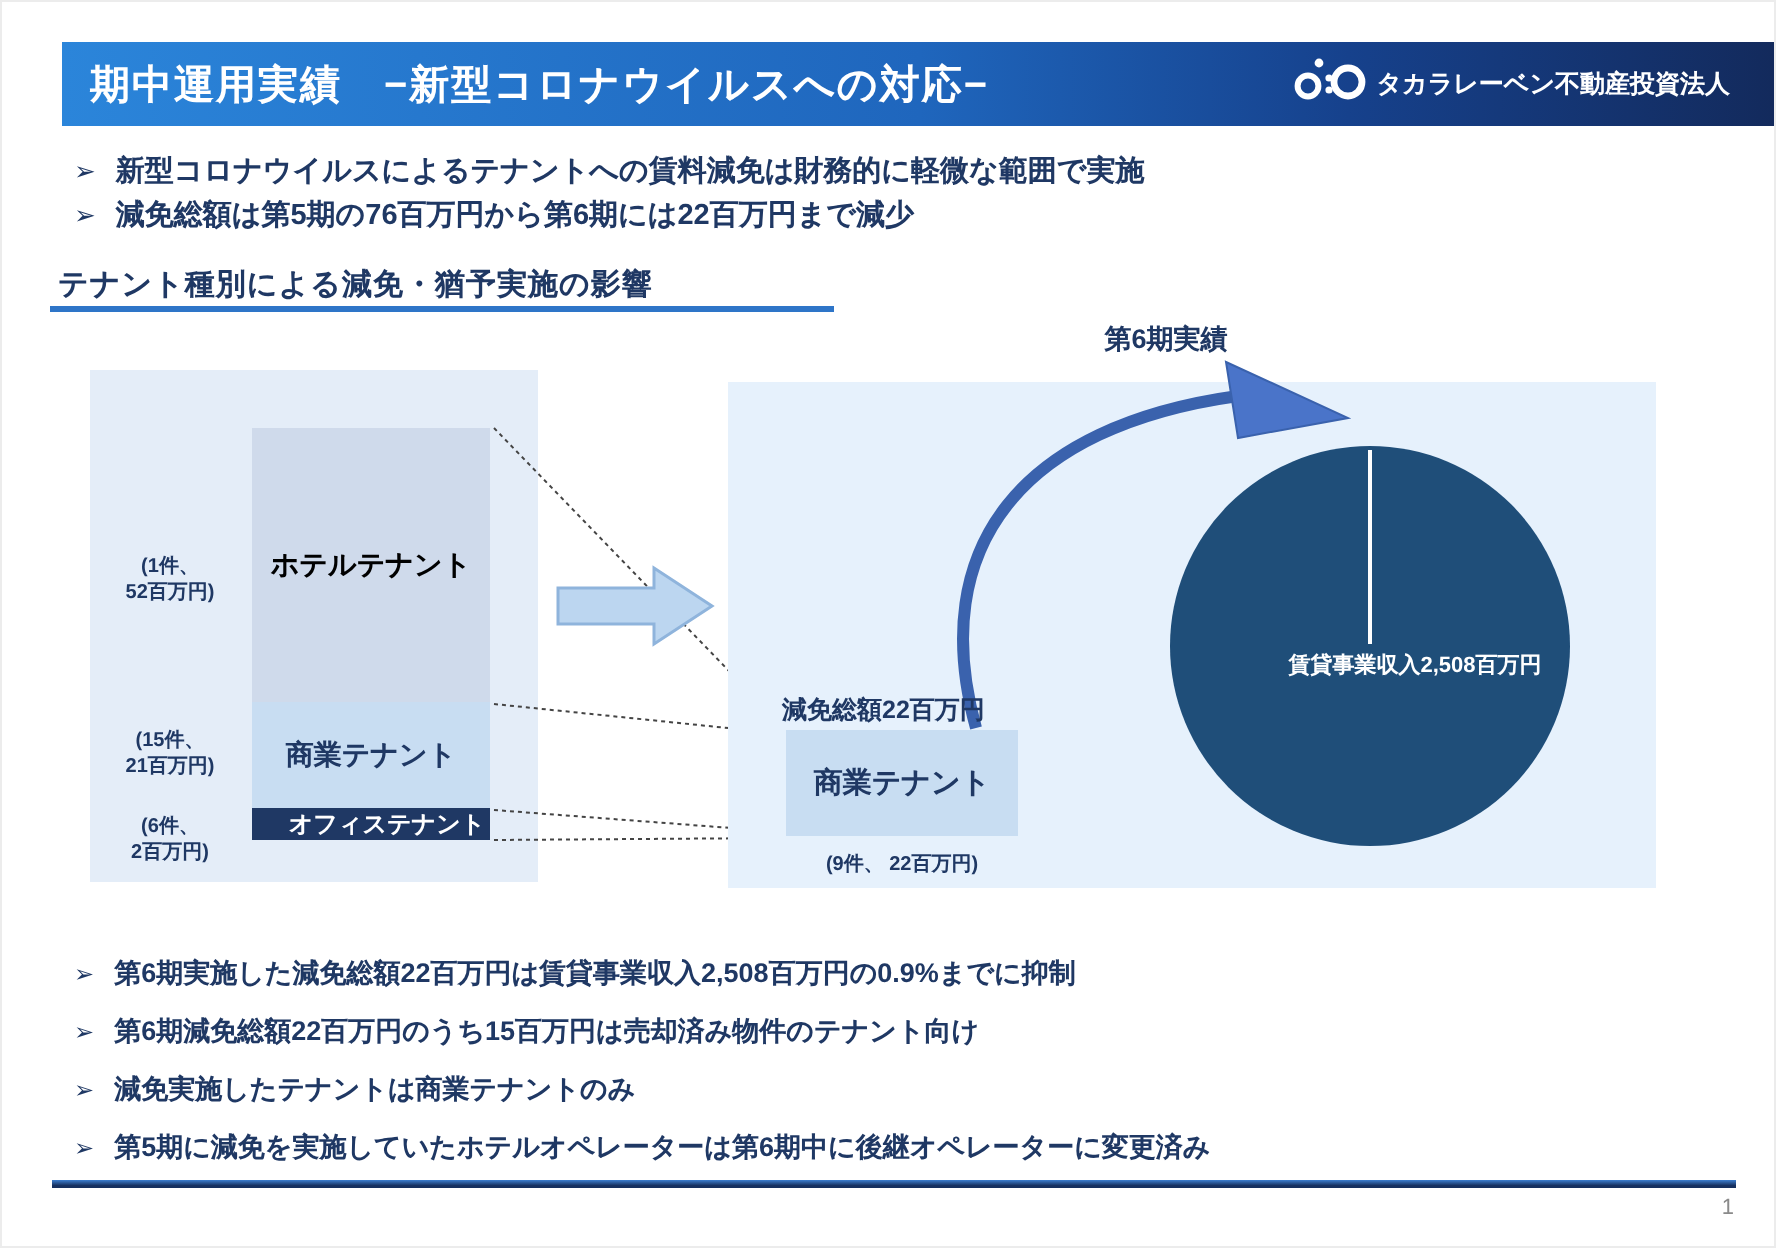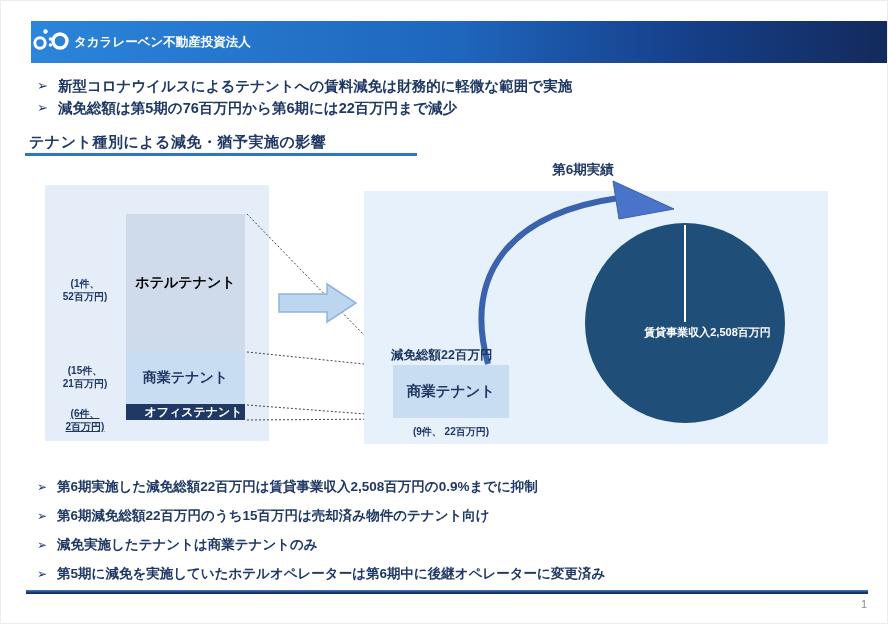--- a/index.html
+++ b/index.html
@@ -63,21 +63,21 @@
   .seg-comm  { height:53px;  background:#c8ddf2; color:#1f3864; font-size:14px; font-weight:bold; }
   .seg-office{ height:16px;  background:#1f3864; color:#ffffff; font-size:12px; font-weight:bold;padding-left:16px; }
 
   .side-note {
     position:absolute; left:50px; width:68px; text-align:center;
     color:#1f3864; font-size:10px; font-weight:bold; line-height:13px;
     white-space:pre-line;
   }
   .side-note-1 { top:276px; }
   .side-note-2 { top:363px; }
-  .side-note-3 { top:406px;text-decoration:underline; }
+  .side-note-3 { top:406px; }
 
   .total-label-6 {
     position:absolute; left:390px; top:346px; width:120px; text-align:left;
     color:#1f3864; font-size:12.5px; font-weight:bold; white-space:nowrap;
   }
   .comm-box {
     position:absolute; left:392px; top:364px; width:116px; height:53px;
     background:#c8ddf2; display:flex; align-items:center; justify-content:center;
     color:#1f3864; font-size:14.5px; font-weight:bold;
   }
@@ -110,20 +110,21 @@
     background:linear-gradient(180deg,#3d7fd0 0%,#16305f 70%);
   }
   .page-number { position:absolute; right:20px; top:597px; color:#8a8a8a; font-size:11px; }
 </style>
 </head>
 <body>
 
 <div class="page">
 
   <div class="title-bar">
+    <div class="title-text">期中運用実績　−新型コロナウイルスへの対応−</div>
     <div class="logo">
       <span>
         <svg width="38" height="24" viewBox="0 0 38 24">
           <circle cx="9" cy="15" r="5.2" fill="none" stroke="#ffffff" stroke-width="3"></circle>
           <circle cx="14.5" cy="3.5" r="2.2" fill="#ffffff"></circle>
           <circle cx="19.5" cy="11" r="1.8" fill="#ffffff"></circle>
           <circle cx="19.5" cy="17" r="1.8" fill="#ffffff"></circle>
           <circle cx="29" cy="13" r="7" fill="none" stroke="#ffffff" stroke-width="3.4"></circle>
         </svg>
       </span>

